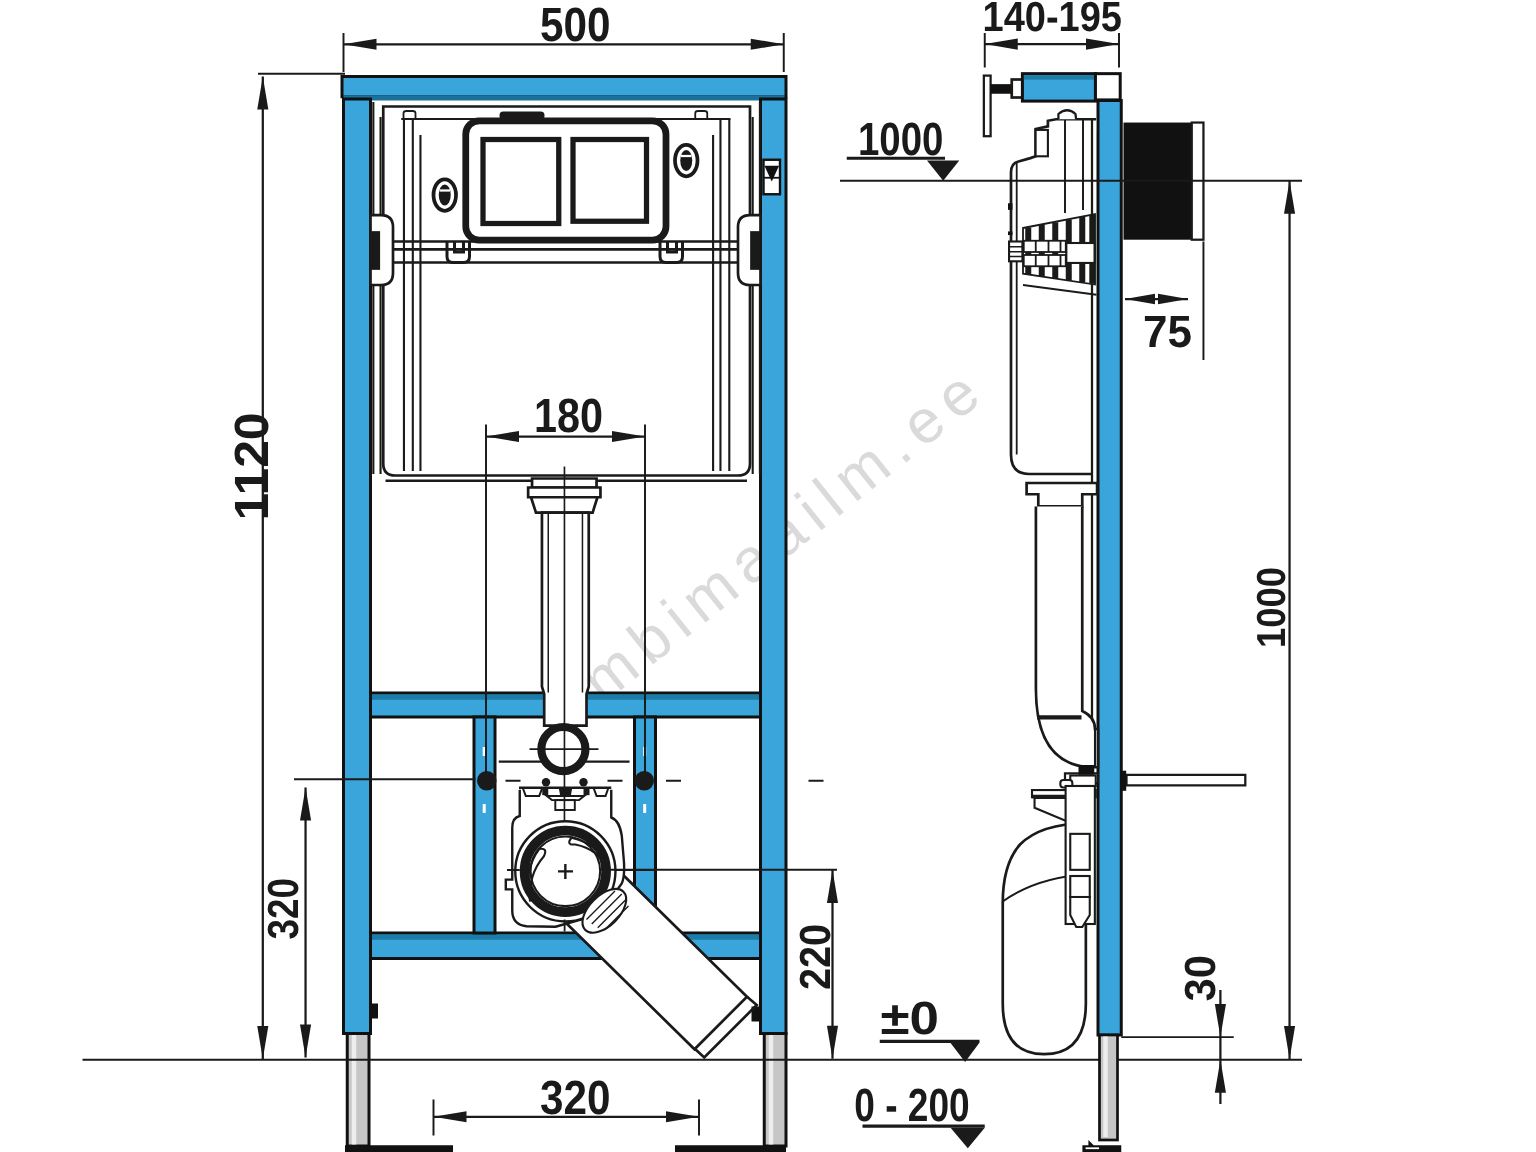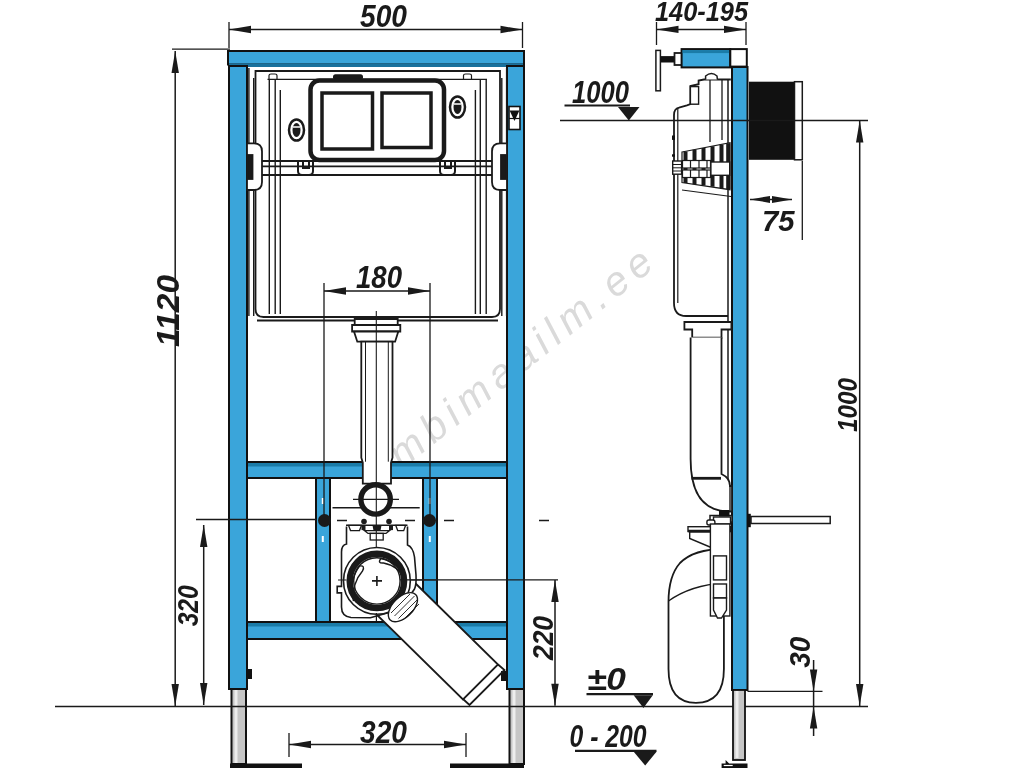--- a/index.html
+++ b/index.html
@@ -1,16 +1,16 @@
 <!DOCTYPE html>
 <html><head>
 <meta charset="utf-8">
 <style>
   html,body{margin:0;padding:0;background:#fff;}
-  #page{width:920px;height:768px;position:relative;overflow:hidden;background:#fff;font-style:italic;}
+  #page{width:920px;height:768px;position:relative;overflow:hidden;background:#fff;}
   svg{display:block;}
   text{font-family:"Liberation Sans", sans-serif;}
 </style>
 </head>
 <body>
 <div id="page">
 <svg width="1024" height="768" viewBox="0 0 1024 768">
 <defs>
 <g id="dimarrowL">
           <path d="M0,0 L22,-3.6 L22,3.6 Z"></path>

